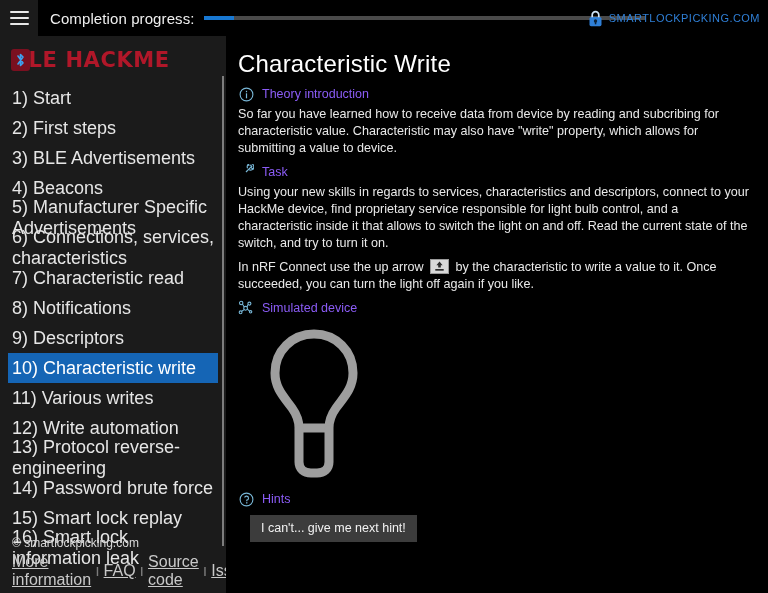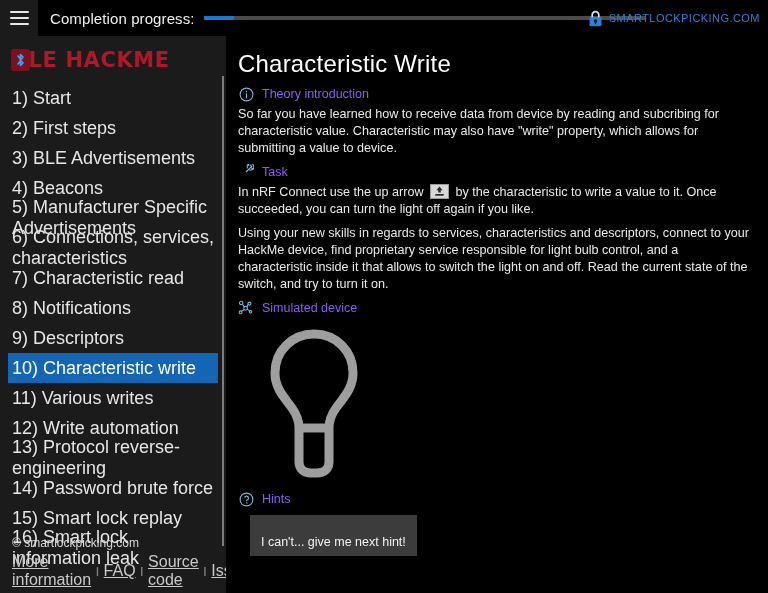--- a/index.html
+++ b/index.html
@@ -179,21 +179,21 @@
     margin: 0 3px;
   }
   #bulb-area {
     margin: 10px 0 6px 22px;
   }
   #hints-button {
     display: inline-block;
     background: #3c3c3c;
     color: #f2f2f2;
     font-size: 12.5px;
-    padding: 20px 11px 7px 11px;
+    padding: 6px 11px 7px 11px;
     margin-left: 12px;
     margin-top: 4px;
     cursor: pointer;
     border: none;
     font-family: "Liberation Sans", sans-serif;
   }
 </style>
 </head>
 <body>
 
@@ -293,31 +293,31 @@
     <span class="sec-icon">
       <svg width="16" height="16" viewBox="0 0 16 16">
         <path d="M13.3 4.1 A6.2 6.2 0 1 0 11.1 2" fill="none" stroke="#79b8d8" stroke-width="1.15"></path>
         <path d="M11 5.7 A3.3 3.3 0 1 0 9.6 4.3" fill="none" stroke="#79b8d8" stroke-width="1.15"></path>
         <path d="M8 8 L13.8 2.2" fill="none" stroke="#79b8d8" stroke-width="1.15"></path>
         <path d="M11.9 0.9 L13.9 2.1 L12.9 4.1" fill="none" stroke="#79b8d8" stroke-width="1.1"></path>
       </svg>
     </span>
     <span class="label">Task</span>
   </div>
+  <p class="para">Using your new skills in regards to services, characteristics and descriptors, connect to your HackMe device, find proprietary service responsible for light bulb control, and a characteristic inside it that allows to switch the light on and off. Read the current state of the switch, and try to turn it on.</p>
   <p class="para">
     <span>In nRF Connect use the up arrow</span>
     <span class="inline-icon">
       <svg width="17" height="13" viewBox="0 0 17 13" style="display:block">
         <path d="M8.5 1.6 L11.6 5.2 L9.8 5.2 L9.8 7.6 L7.2 7.6 L7.2 5.2 L5.4 5.2 Z" fill="#2b2b2b"></path>
         <rect x="4.3" y="9" width="8.4" height="1.7" fill="#2b2b2b"></rect>
       </svg>
     </span>
     <span>by the characteristic to write a value to it. Once succeeded, you can turn the light off again if you like.</span>
   </p>
-  <p class="para">Using your new skills in regards to services, characteristics and descriptors, connect to your HackMe device, find proprietary service responsible for light bulb control, and a characteristic inside it that allows to switch the light on and off. Read the current state of the switch, and try to turn it on.</p>
 
   
   <div class="section-head">
     <span class="sec-icon">
       <svg width="16" height="16" viewBox="0 0 16 16">
         <circle cx="3.2" cy="3" r="1.7" fill="none" stroke="#79b8d8" stroke-width="1.1"></circle>
         <circle cx="11.4" cy="3.6" r="1.5" fill="none" stroke="#79b8d8" stroke-width="1.1"></circle>
         <circle cx="7.6" cy="8.3" r="1.9" fill="none" stroke="#79b8d8" stroke-width="1.1"></circle>
         <circle cx="2.6" cy="12.3" r="1.4" fill="none" stroke="#79b8d8" stroke-width="1.1"></circle>
         <circle cx="12.6" cy="11.8" r="1.2" fill="none" stroke="#79b8d8" stroke-width="1.1"></circle>

